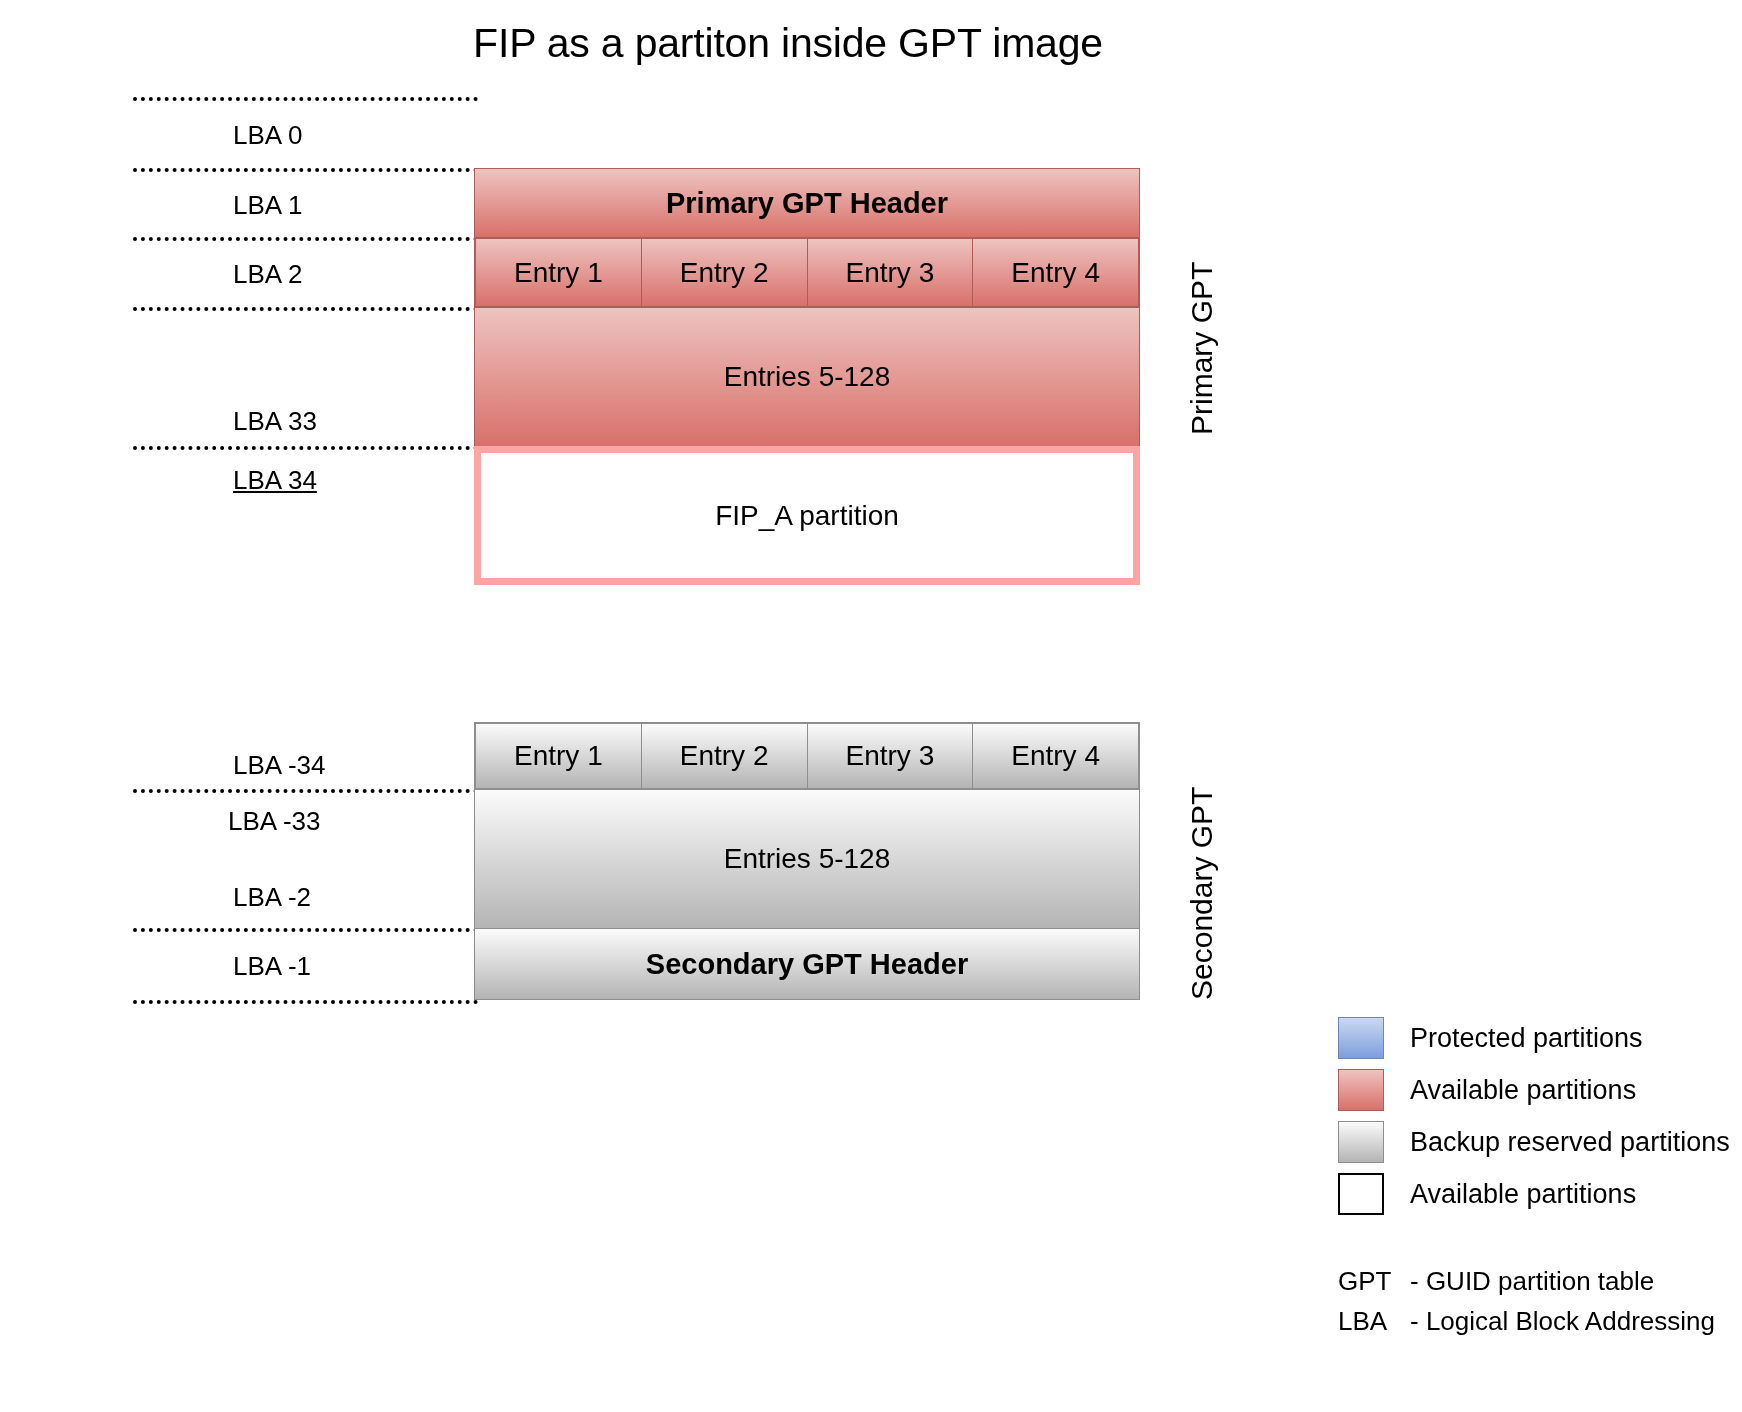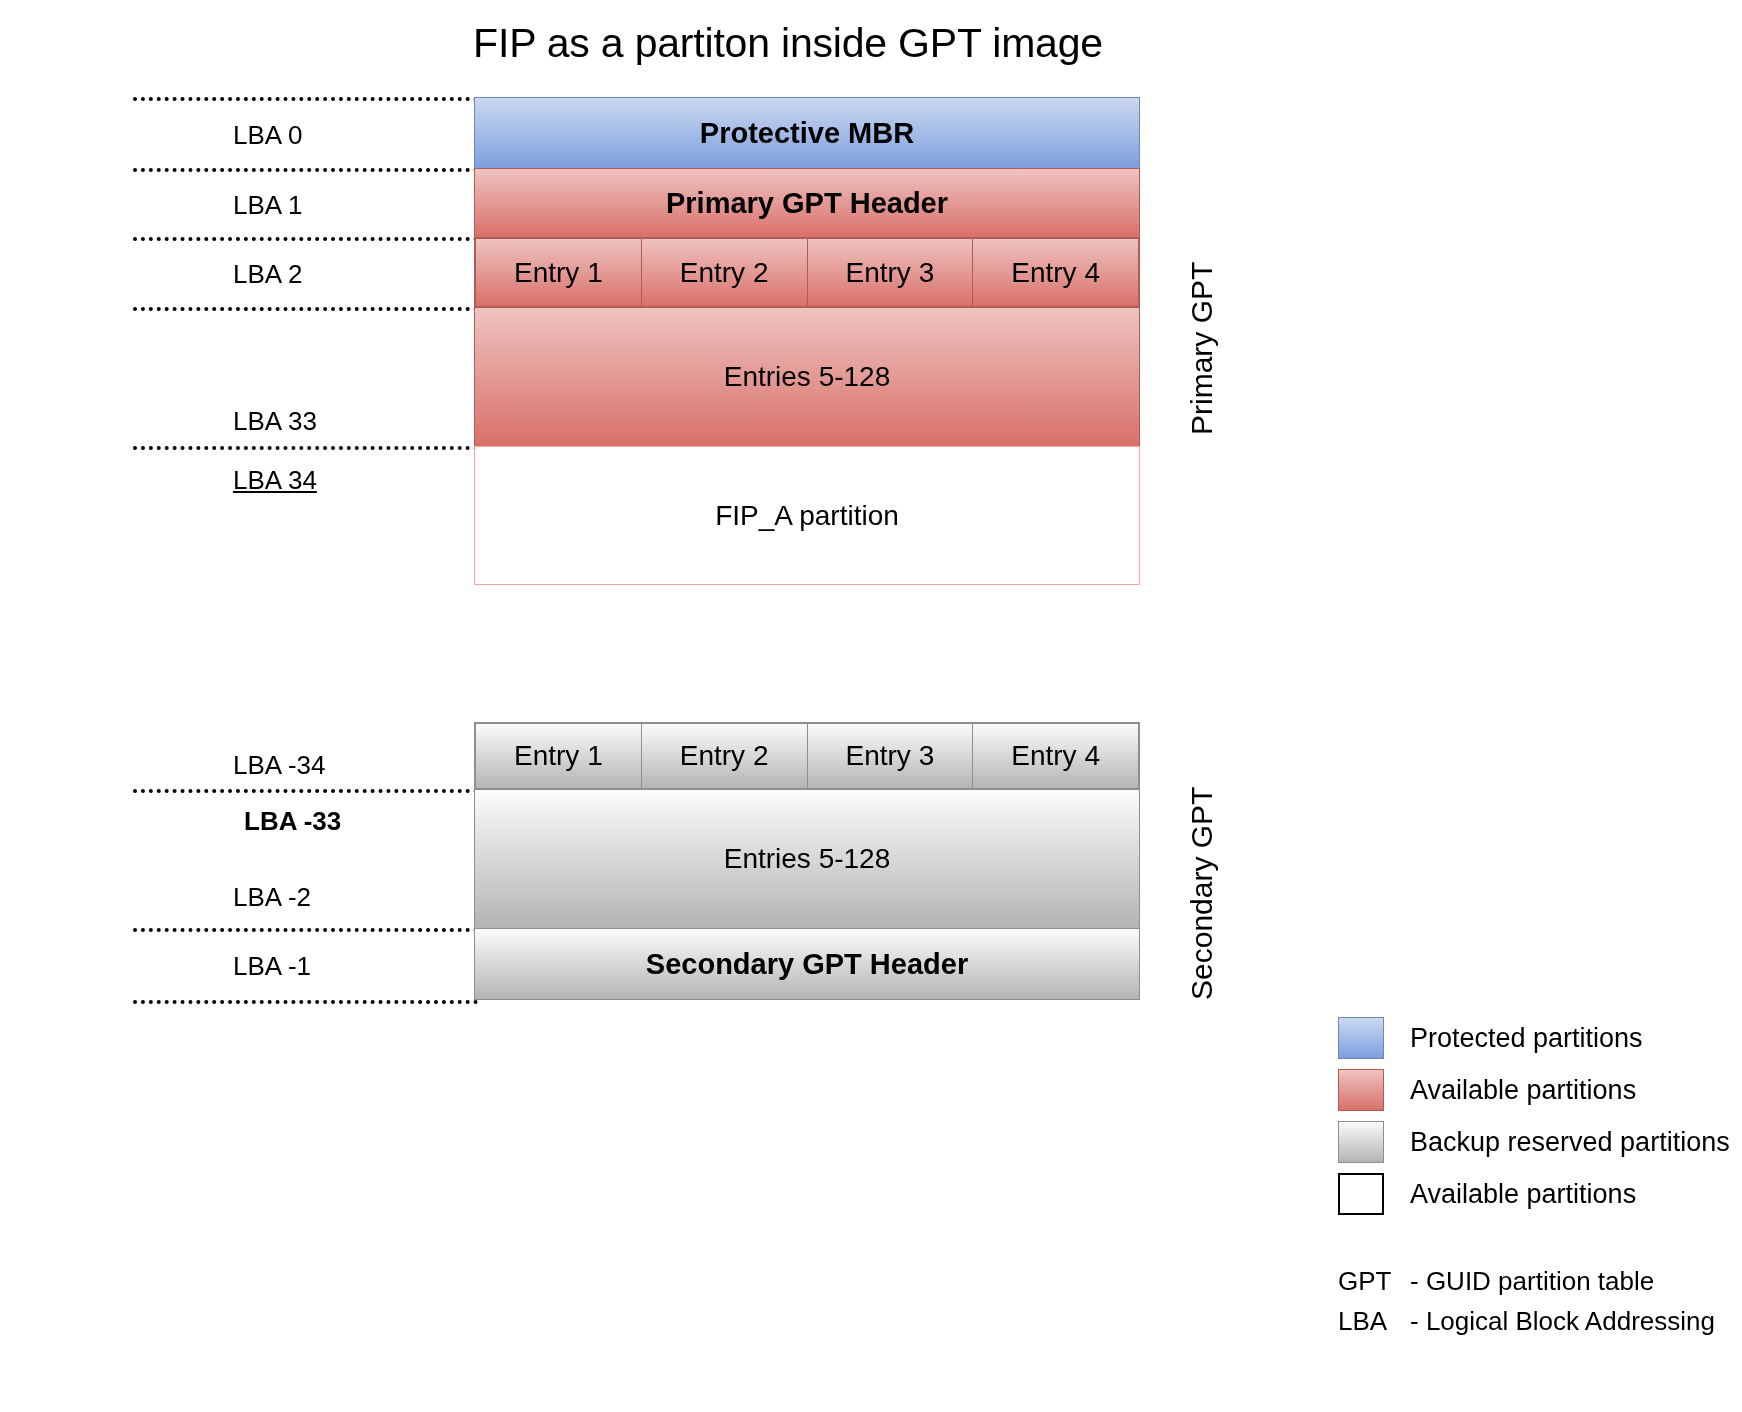--- a/index.html
+++ b/index.html
@@ -59,21 +59,21 @@
   .red{
     background:linear-gradient(to bottom,#eec3c0 0%,#d9706a 100%);
     border:1px solid #b05b57;
   }
   .grey{
     background:linear-gradient(to bottom,#fbfbfb 0%,#b4b4b4 100%);
     border:1px solid #8e8e8e;
   }
   .white{
     background:#ffffff;
-    border:1px solid #fca5a5;
+    border:7px solid #fca5a5;
   }
 
   
   .entryrow{
     position:absolute;
     display:flex;
     box-sizing:border-box;
   }
   .entryrow > .cell{
     flex:1 1 0;
@@ -145,25 +145,24 @@
   <div class="dline" style="left:133px;top:789px;width:345px;"></div>
   <div class="dline" style="left:133px;top:928px;width:345px;"></div>
   <div class="dline" style="left:133px;top:1000px;width:345px;"></div>
 
   <div class="lba" style="left:233px;top:120px;">LBA 0</div>
   <div class="lba" style="left:233px;top:190px;">LBA 1</div>
   <div class="lba" style="left:233px;top:259px;">LBA 2</div>
   <div class="lba" style="left:233px;top:406px;">LBA 33</div>
   <div class="lba" style="left:233px;top:465px;text-decoration:underline;">LBA 34</div>
   <div class="lba" style="left:233px;top:750px;">LBA -34</div>
-  <div class="lba" style="left:244px;top:806px;font-weight:bold;">LBA -33</div>
+  <div class="lba" style="left:228px;top:806px;">LBA -33</div>
   <div class="lba" style="left:233px;top:882px;">LBA -2</div>
   <div class="lba" style="left:233px;top:951px;">LBA -1</div>
 
-  <div class="box blue bold" style="left:474px;top:97px;width:666px;height:72px;">Protective MBR</div>
 
   <div class="box red bold" style="left:474px;top:168px;width:666px;height:70px;">Primary GPT Header</div>
 
   <div class="entryrow red" style="left:474px;top:237px;width:666px;height:71px;">
     <div class="cell">Entry 1</div>
     <div class="cell">Entry 2</div>
     <div class="cell">Entry 3</div>
     <div class="cell">Entry 4</div>
   </div>
 

